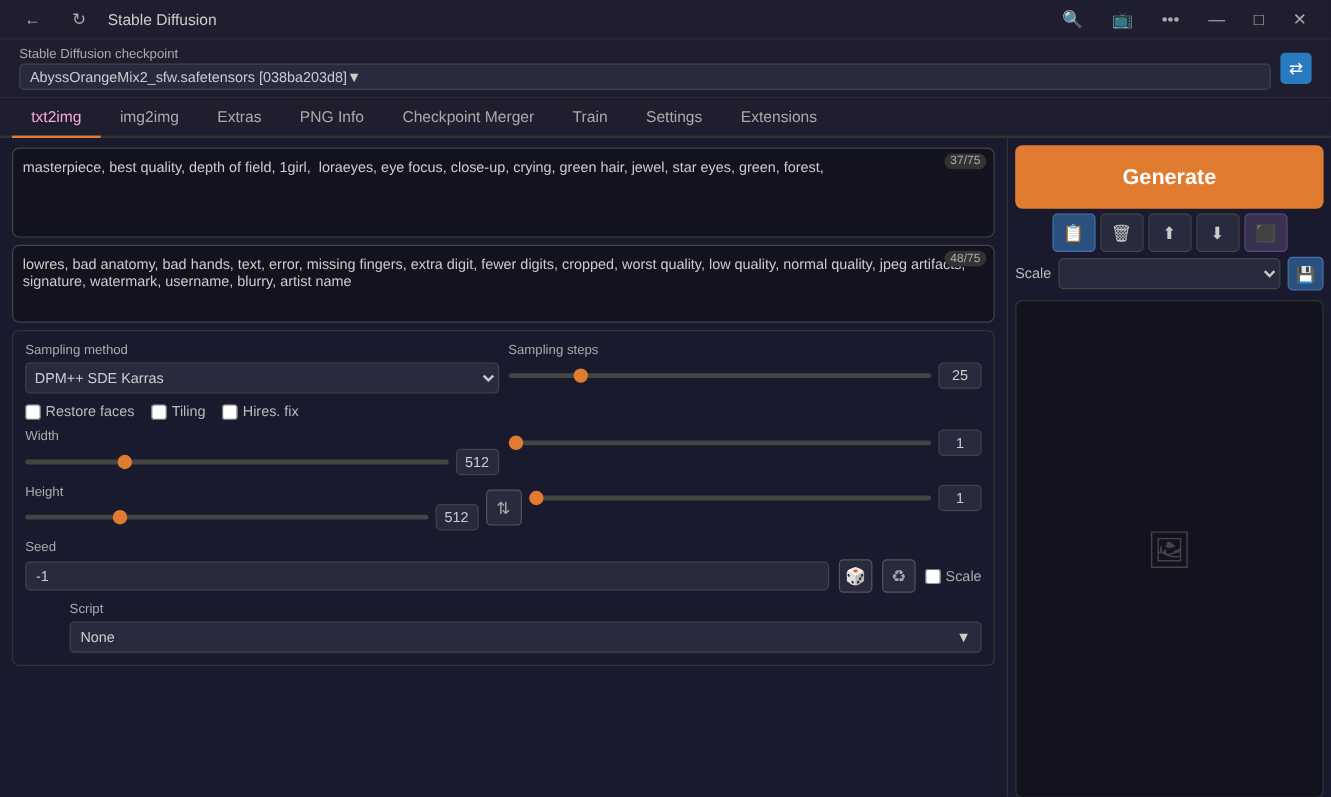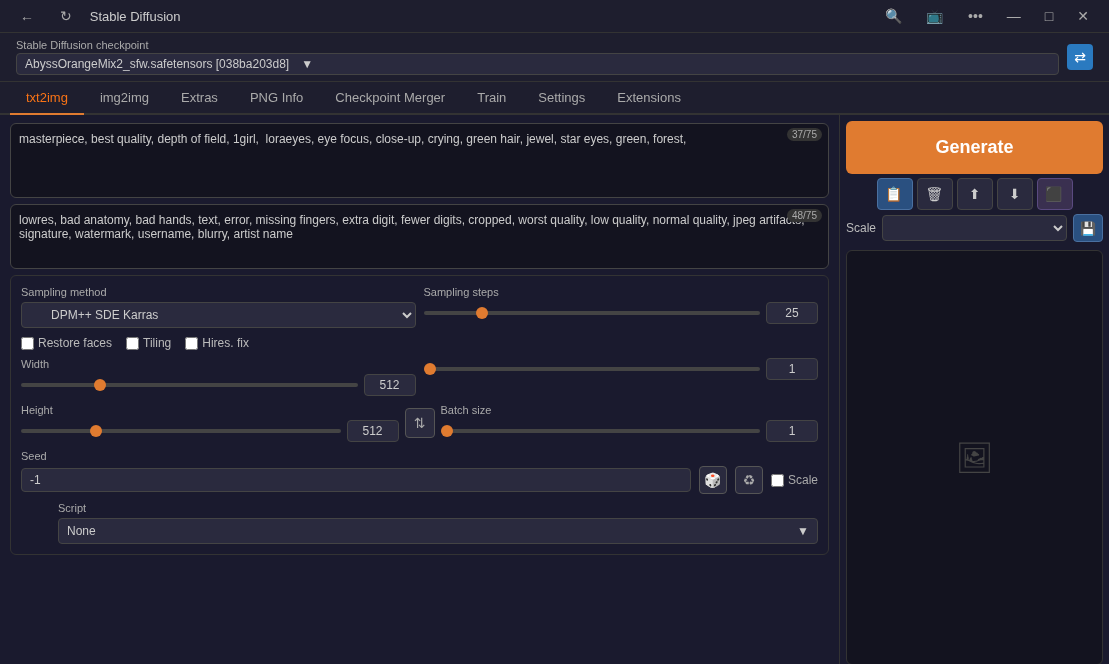--- a/index.html
+++ b/index.html
@@ -61,21 +61,21 @@
     .checkpoint-select {
       background: #2a2a3e;
       border: 1px solid #444;
       color: #ccc;
       padding: 3px 8px;
       border-radius: 4px;
       font-size: 12px;
       cursor: pointer;
       display: flex;
       align-items: center;
-      gap: 12px;
+      gap: 0;
     }
     .checkpoint-refresh {
       background: #2a7ac0;
       border: none;
       color: #fff;
       width: 26px;
       height: 26px;
       border-radius: 4px;
       cursor: pointer;
       font-size: 14px;
@@ -92,21 +92,21 @@
     }
     .tab {
       padding: 8px 16px;
       cursor: pointer;
       color: #aaa;
       font-size: 13px;
       border-bottom: 2px solid transparent;
       margin-bottom: -2px;
     }
     .tab.active {
-      color: #f97316;
+      color: #f9a8d4;
       border-bottom: 2px solid #e07b30;
     }
     
     .main {
       display: flex;
       height: calc(664px - 33px - 40px - 35px);
     }
     
     .left-panel {
       flex: 1;
@@ -158,34 +158,34 @@
     }
     .label {
       font-size: 12px;
       color: #bbb;
       white-space: nowrap;
     }
     .select-box {
       background: #2a2a3e;
       border: 1px solid #444;
       color: #ccc;
-      padding: 4px 25px;
+      padding: 4px 3px;
       border-radius: 4px;
       font-size: 12px;
       flex: 1;
       cursor: pointer;
     }
     .num-input {
       background: #2a2a3e;
       border: 1px solid #444;
       color: #ccc;
       padding: 3px 6px;
       border-radius: 4px;
       font-size: 12px;
-      width: 52px;
+      width: 36px;
       text-align: center;
     }
     .slider {
       flex: 1;
       -webkit-appearance: none;
       height: 4px;
       border-radius: 2px;
       background: #444;
       outline: none;
       cursor: pointer;
@@ -503,21 +503,20 @@
       <div style="display:flex;gap:6px">
         <div class="param-group" style="flex:1">
           <span class="param-label">Height</span>
           <div class="param-row">
             <input type="range" class="slider" min="64" max="2048" value="512" style="">
             <input type="text" class="num-input" value="512" style="">
           </div>
         </div>
         <button class="swap-btn">⇅</button>
         <div class="param-group" style="flex:1">
-          <span class="param-label">Batch size</span>
           <div class="param-row">
             <input type="range" class="slider" min="1" max="8" value="1" style="">
             <input type="text" class="num-input" value="1" style="">
           </div>
         </div>
       </div>
 
 
       <div class="param-group">
         <span class="param-label">Seed</span>

